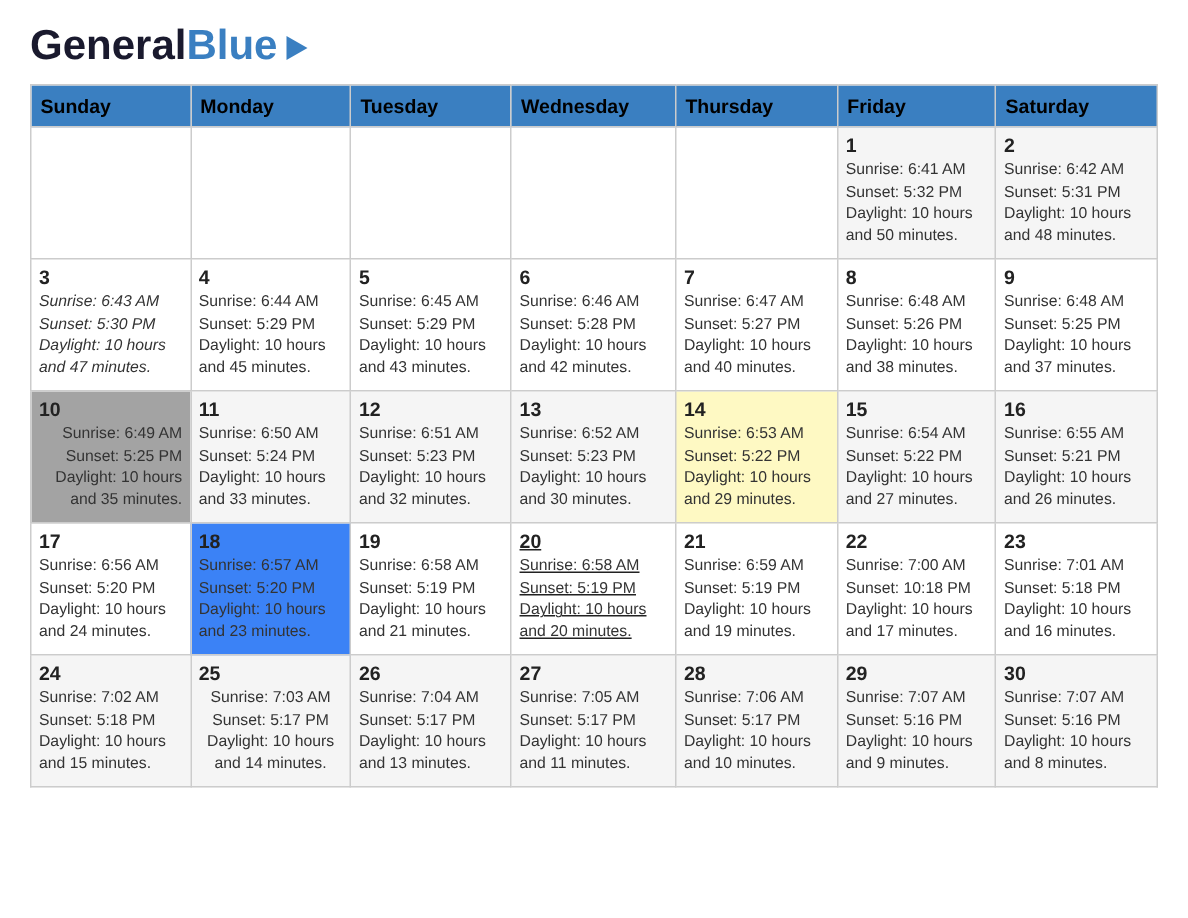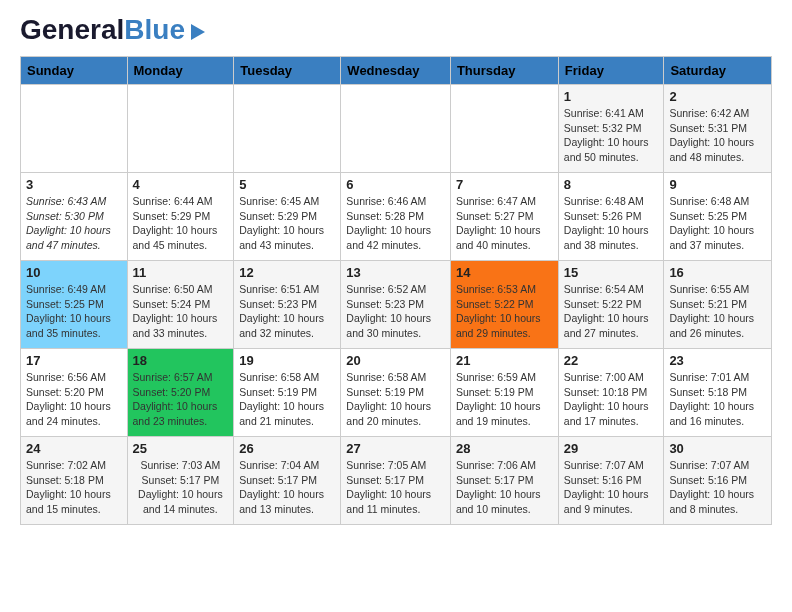--- a/index.html
+++ b/index.html
@@ -187,23 +187,23 @@
           </td>
           <td style="background: rgb(255, 255, 255);">
             <span class="day-num">9</span>
             <div class="day-info" style="white-space: pre-line;">Sunrise: 6:48 AM
 Sunset: 5:25 PM
 Daylight: 10 hours
 and 37 minutes.</div>
           </td>
         </tr>
         <tr>
-          <td style="background: #7dd3fc; margin-left: 23px;">
+          <td style="background: #a3a3a3; margin-left: 23px;">
             <span class="day-num">10</span>
-            <div class="day-info" style="white-space: pre-line;">Sunrise: 6:49 AM
+            <div class="day-info" style="white-space: pre-line; text-align: right;">Sunrise: 6:49 AM
 Sunset: 5:25 PM
 Daylight: 10 hours
 and 35 minutes.</div>
           </td>
           <td style="background: rgb(245, 245, 245); margin-left: 16px;">
             <span class="day-num">11</span>
             <div class="day-info" style="white-space: pre-line;">Sunrise: 6:50 AM
 Sunset: 5:24 PM
 Daylight: 10 hours
 and 33 minutes.</div>
@@ -215,21 +215,21 @@
 Daylight: 10 hours
 and 32 minutes.</div>
           </td>
           <td style="background: rgb(245, 245, 245);">
             <span class="day-num">13</span>
             <div class="day-info" style="white-space: pre-line;">Sunrise: 6:52 AM
 Sunset: 5:23 PM
 Daylight: 10 hours
 and 30 minutes.</div>
           </td>
-          <td style="background: #f97316;">
+          <td style="background: #fef9c3;">
             <span class="day-num">14</span>
             <div class="day-info" style="white-space: pre-line;">Sunrise: 6:53 AM
 Sunset: 5:22 PM
 Daylight: 10 hours
 and 29 minutes.</div>
           </td>
           <td style="background: rgb(245, 245, 245);">
             <span class="day-num">15</span>
             <div class="day-info" style="white-space: pre-line;">Sunrise: 6:54 AM
 Sunset: 5:22 PM
@@ -245,35 +245,35 @@
           </td>
         </tr>
         <tr>
           <td style="background: rgb(255, 255, 255);">
             <span class="day-num">17</span>
             <div class="day-info" style="white-space: pre-line;">Sunrise: 6:56 AM
 Sunset: 5:20 PM
 Daylight: 10 hours
 and 24 minutes.</div>
           </td>
-          <td style="background: #22c55e;">
+          <td style="background: #3b82f6;">
             <span class="day-num">18</span>
             <div class="day-info" style="white-space: pre-line;">Sunrise: 6:57 AM
 Sunset: 5:20 PM
 Daylight: 10 hours
 and 23 minutes.</div>
           </td>
           <td style="background: rgb(255, 255, 255);">
             <span class="day-num">19</span>
             <div class="day-info" style="white-space: pre-line;">Sunrise: 6:58 AM
 Sunset: 5:19 PM
 Daylight: 10 hours
 and 21 minutes.</div>
           </td>
-          <td style="background: rgb(255, 255, 255);">
+          <td style="background: rgb(255, 255, 255); text-decoration: underline;">
             <span class="day-num">20</span>
             <div class="day-info" style="white-space: pre-line;">Sunrise: 6:58 AM
 Sunset: 5:19 PM
 Daylight: 10 hours
 and 20 minutes.</div>
           </td>
           <td style="background: rgb(255, 255, 255);">
             <span class="day-num">21</span>
             <div class="day-info" style="white-space: pre-line;">Sunrise: 6:59 AM
 Sunset: 5:19 PM

